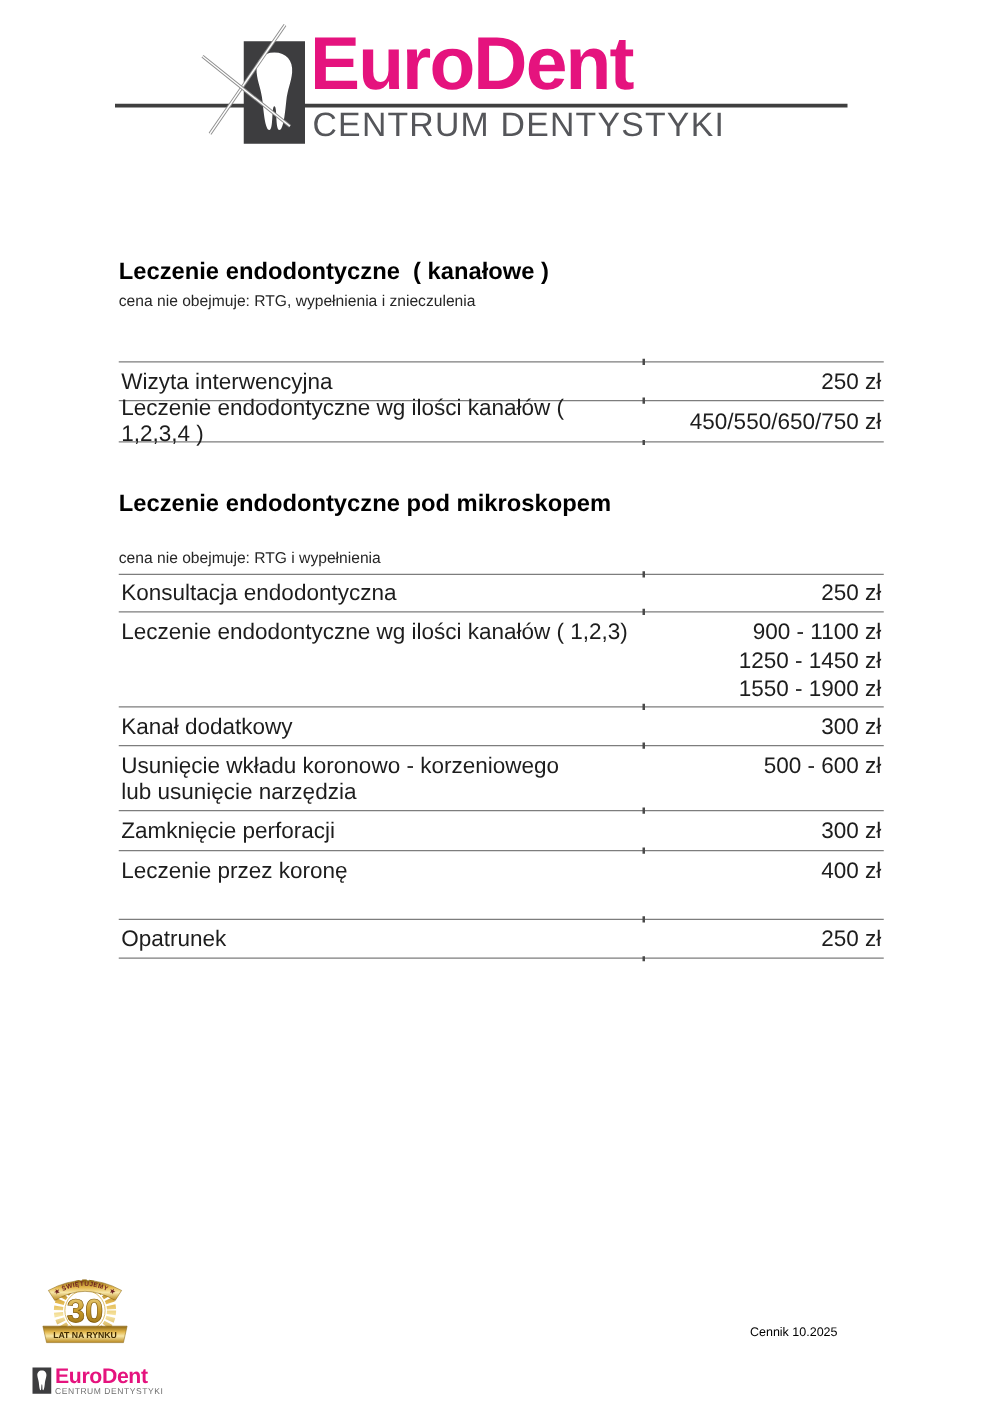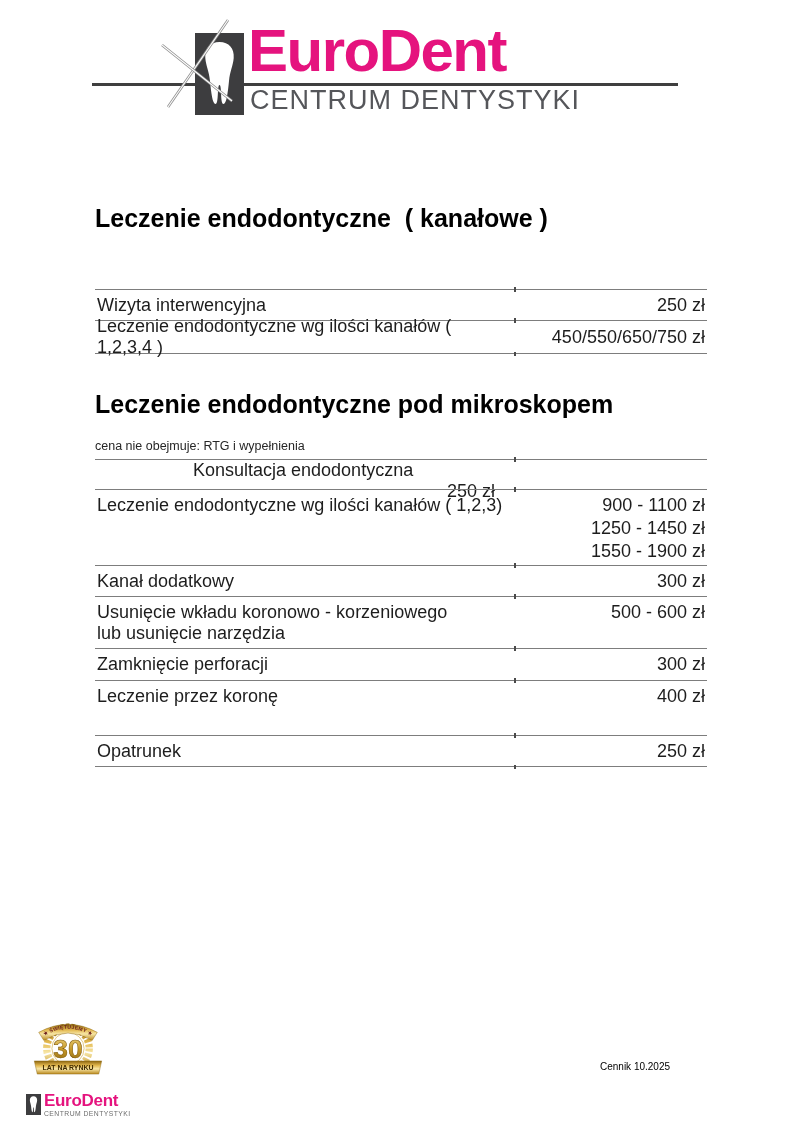--- a/index.html
+++ b/index.html
@@ -10,40 +10,40 @@
   .header-rule { position:absolute; left:92px; top:83px; width:586px; height:2.5px; background:#3f3f3f; }
   .logo-square { position:absolute; left:195px; top:33px; width:49px; height:82px; background:#3d3d3f; }
   .logo-square svg { position:absolute; left:0; top:0; }
   .needles { position:absolute; left:140px; top:13px; width:130px; height:110px; pointer-events:none; }
   .brand-name { position:absolute; left:248px; top:21px; font-size:60px; line-height:60px;
                 font-weight:900; color:#e5137e; letter-spacing:-1.5px; }
   .brand-tagline { position:absolute; left:250px; top:87px; font-size:27px; line-height:27px;
                    color:#55565a; letter-spacing:1px; }
 
   
-  .sec-title { position:absolute; left:95px; font-size:25px; line-height:24px; font-weight:700;
+  .sec-title { position:absolute; left:95px; font-size:19px; line-height:24px; font-weight:700;
                color:#000; white-space:pre-wrap; }
   .sec-sub   { position:absolute; left:95px; font-size:12.5px; line-height:17px; color:#262626; }
   #sec1-title { top:206px; } #sec1-sub { top:233px; }
   #sec2-title { top:392px; } #sec2-sub { top:418px;margin-top:20px; }
 
   
   .price-table { position:absolute; left:95px; width:612px; border-bottom:1.5px solid #7d7d7d; }
   #table1 { top:289px; } #table2 { top:459px; }
   .trow { position:relative; display:flex; align-items:center; border-top:1.5px solid #7d7d7d;
           font-size:18px; color:#1d1d1d; }
   .trow::after { content:""; position:absolute; left:419px; top:-3px; width:2px; height:4.5px; background:#4a4a4a; }
   .price-table::after { content:""; position:absolute; left:419px; bottom:-3px; width:2px; height:4.5px; background:#4a4a4a; }
   .cell-service { width:414px; padding-left:2px; padding-right:4px; }
   .cell-price   { width:190px; padding-right:2px; text-align:right; }
   .trow.top { align-items:flex-start; }
   .multi { white-space:pre-line; }
   #table1 .trow:nth-child(1){ height:30px; }
   #table1 .trow:nth-child(2){ height:32px; }
-  #table2 .trow:nth-child(1){ height:29px;flex-direction:column; }
+  #table2 .trow:nth-child(1){ height:29px; }
   #table2 .trow:nth-child(2){ height:75px; padding-top:0; }
   #table2 .trow:nth-child(2) .cell-service { padding-top:5px; line-height:21px; }
   #table2 .trow:nth-child(2) .cell-price   { padding-top:4px; line-height:23px; }
   #table2 .trow:nth-child(3){ height:30px; }
   #table2 .trow:nth-child(4){ height:51px; }
   #table2 .trow:nth-child(4) .cell-service { padding-top:5px; line-height:21px; }
   #table2 .trow:nth-child(4) .cell-price   { padding-top:5px; line-height:21px; }
   #table2 .trow:nth-child(5){ height:31px; }
   #table2 .trow:nth-child(6){ height:30px; }
   #table2 .trow:nth-child(7){ height:30px;margin-top:24px; }
@@ -78,20 +78,21 @@
     <line x1="88" y1="7" x2="28" y2="94" stroke="#8d8d8d" stroke-width="2.6"></line>
     <line x1="88" y1="7" x2="28" y2="94" stroke="#ffffff" stroke-width="1.1"></line>
     <line x1="22" y1="32" x2="92" y2="88" stroke="#8d8d8d" stroke-width="2.6"></line>
     <line x1="22" y1="32" x2="92" y2="88" stroke="#ffffff" stroke-width="1.1"></line>
   </svg>
 
   <div class="brand-name">EuroDent</div>
   <div class="brand-tagline">CENTRUM DENTYSTYKI</div>
 
   <div id="sec1-title" class="sec-title">Leczenie endodontyczne  ( kanałowe )</div>
+  <div id="sec1-sub" class="sec-sub">cena nie obejmuje: RTG, wypełnienia i znieczulenia</div>
 
   <div id="table1" class="price-table">
     <div class="trow">
       <div class="cell-service">Wizyta interwencyjna</div>
       <div class="cell-price">250 zł</div>
     </div>
     <div class="trow">
       <div class="cell-service">Leczenie endodontyczne wg ilości kanałów ( 1,2,3,4 )</div>
       <div class="cell-price">450/550/650/750 zł</div>
     </div>

